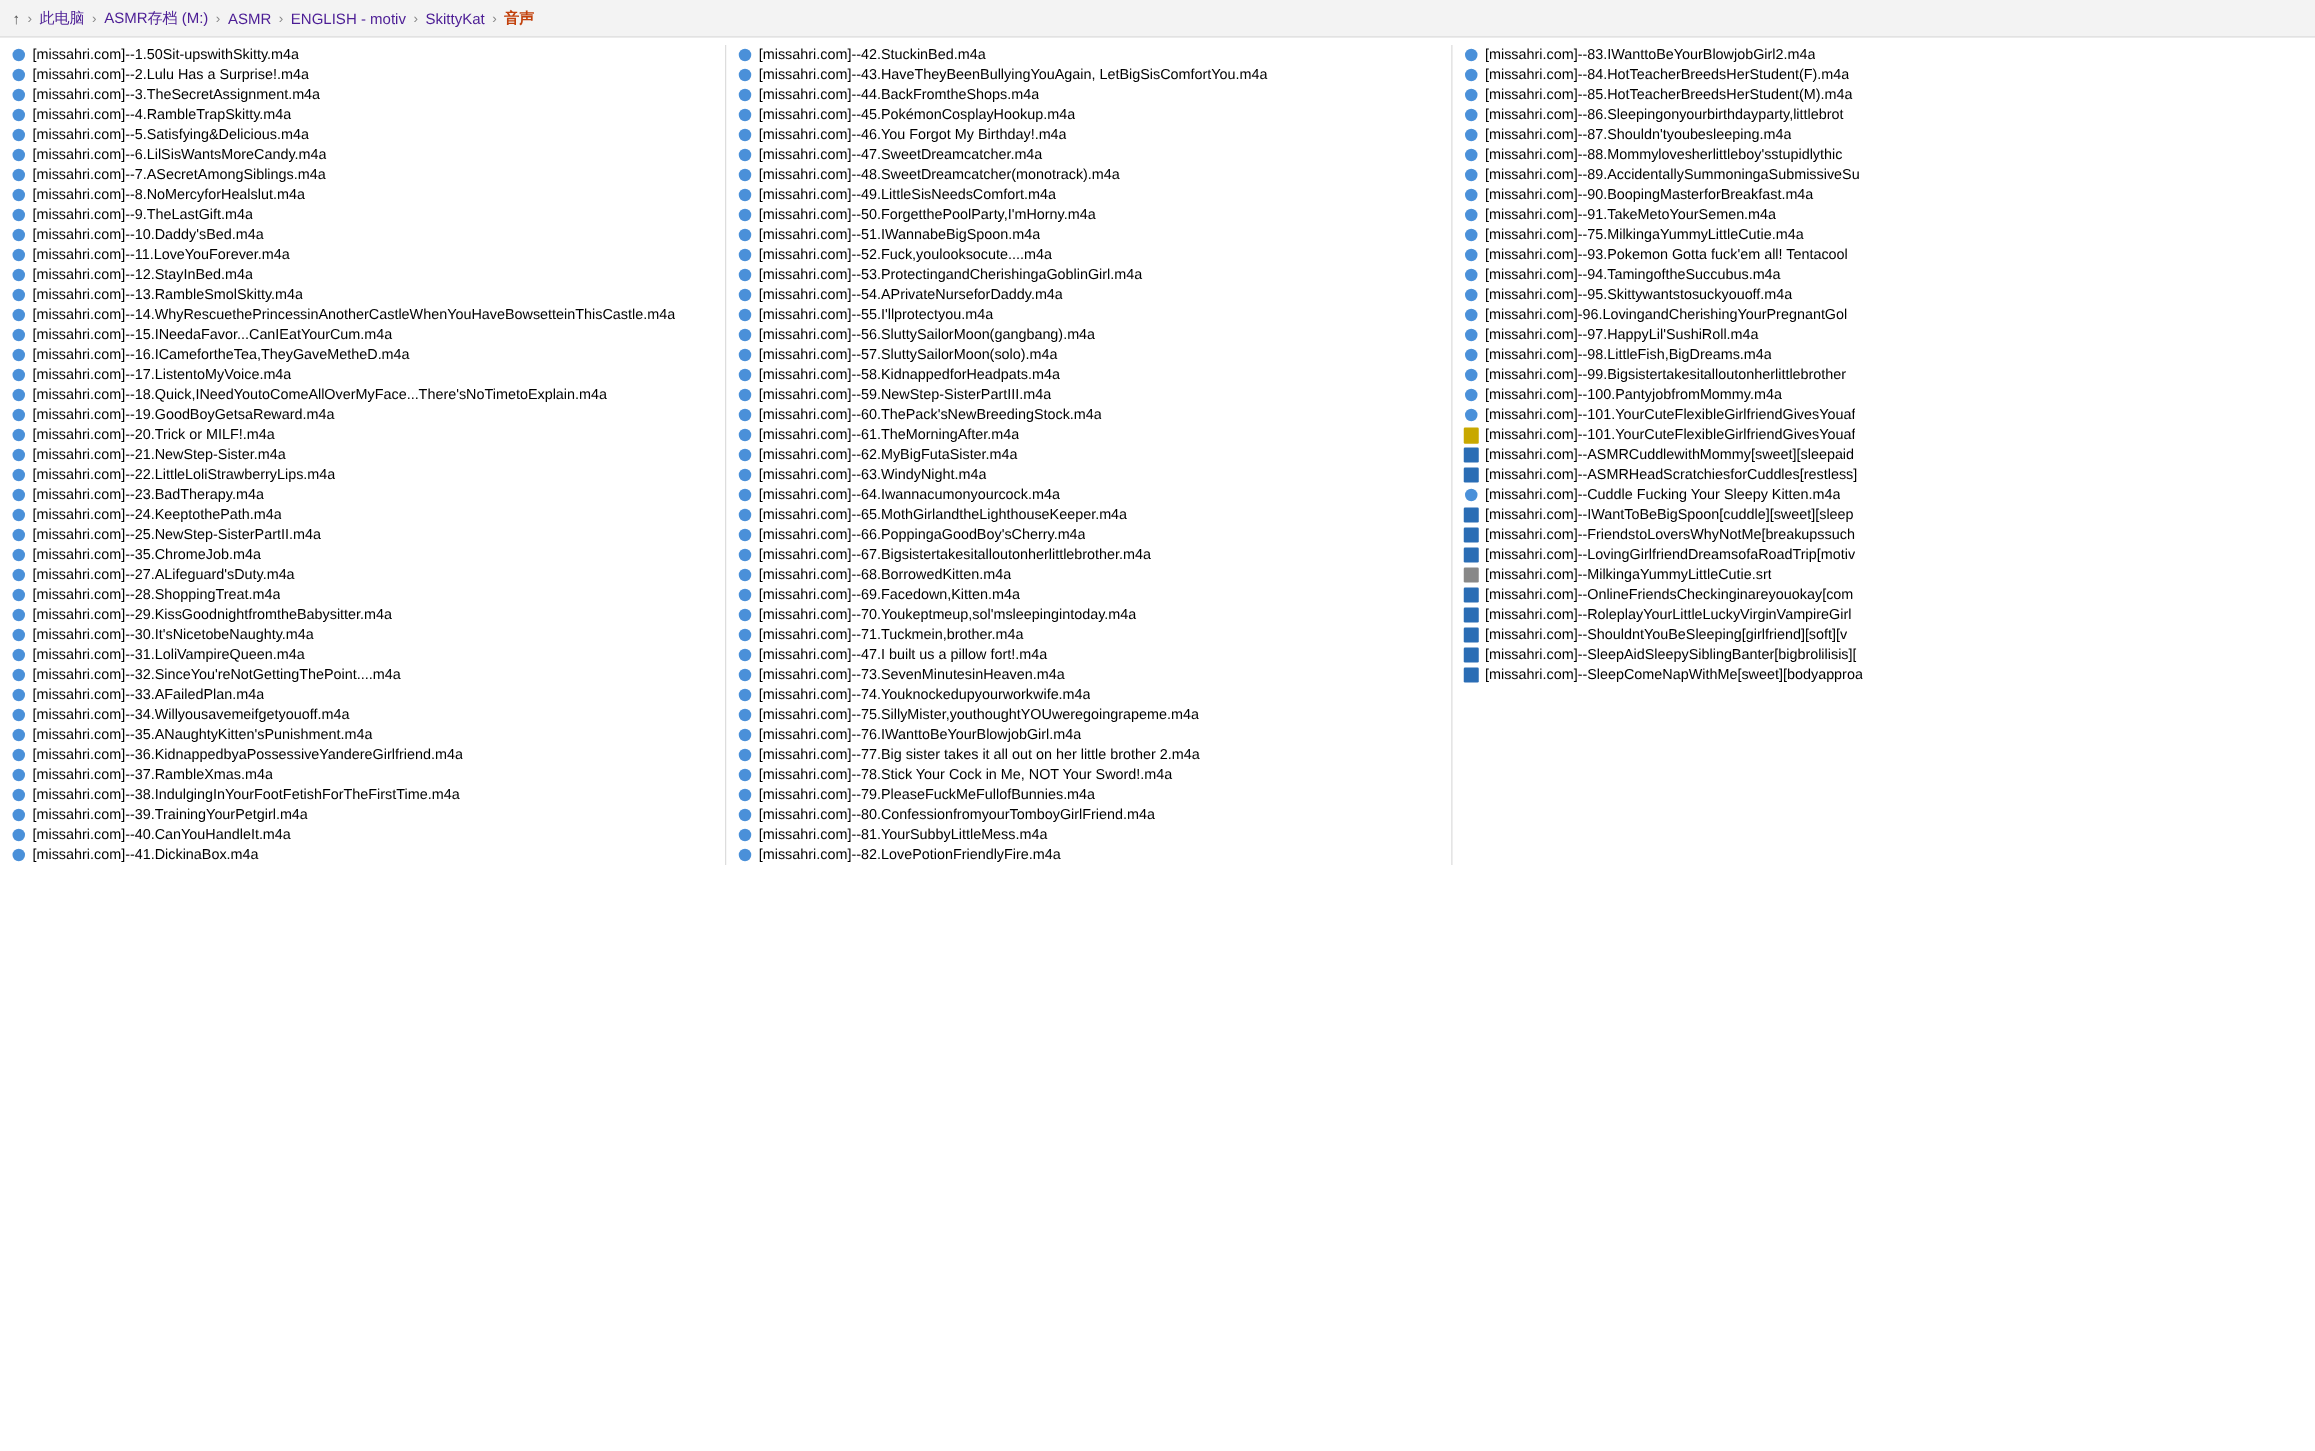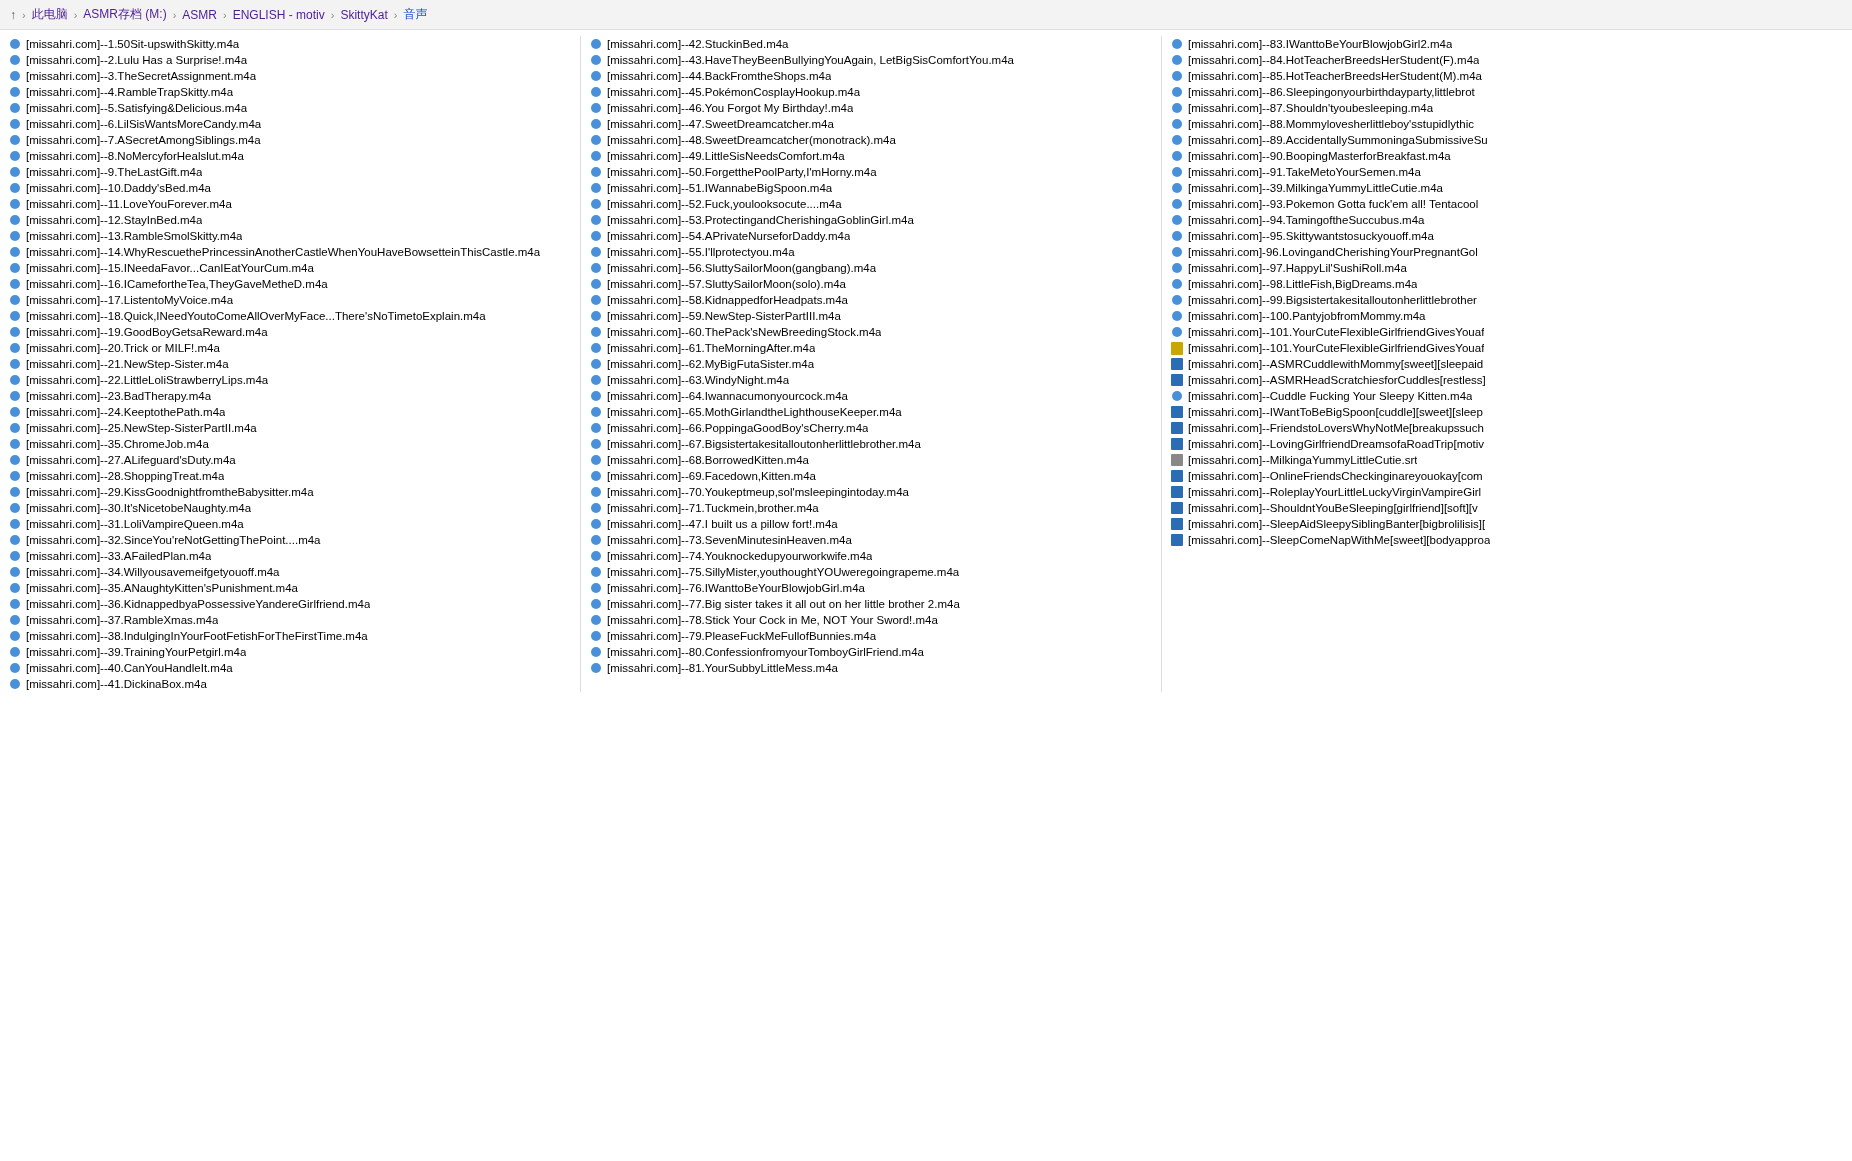--- a/index.html
+++ b/index.html
@@ -27,22 +27,22 @@
     }
     .title-bar .breadcrumb-sep {
       color: #888;
       font-size: 11px;
     }
     .title-bar .path-segment {
       color: #4c1d95;
       cursor: pointer;
     }
     .title-bar .current-segment {
-      color: #1d4ed8;
-      font-weight: normal;
+      color: #c2410c;
+      font-weight: bold;
     }
     .file-list-container {
       padding: 6px 0;
       display: flex;
       flex-direction: row;
       gap: 0;
       text-align: right;
     }
     .column {
       width: 580px;
@@ -586,20 +586,26 @@
           <span class="file-icon-circle"></span>
         </span>
         <span class="file-name">[missahri.com]--80.ConfessionfromyourTomboyGirlFriend.m4a</span>
       </div>
       <div class="file-item">
         <span class="file-icon">
           <span class="file-icon-circle"></span>
         </span>
         <span class="file-name">[missahri.com]--81.YourSubbyLittleMess.m4a</span>
       </div>
+      <div class="file-item">
+        <span class="file-icon">
+          <span class="file-icon-circle"></span>
+        </span>
+        <span class="file-name">[missahri.com]--82.LovePotionFriendlyFire.m4a</span>
+      </div>
     </div>
     <div class="divider-v"></div>
     <div class="column">
       <div class="file-item">
         <span class="file-icon">
           <span class="file-icon-circle"></span>
         </span>
         <span class="file-name">[missahri.com]--83.IWanttoBeYourBlowjobGirl2.m4a</span>
       </div>
       <div class="file-item">
@@ -647,21 +653,21 @@
       <div class="file-item">
         <span class="file-icon">
           <span class="file-icon-circle"></span>
         </span>
         <span class="file-name">[missahri.com]--91.TakeMetoYourSemen.m4a</span>
       </div>
       <div class="file-item">
         <span class="file-icon">
           <span class="file-icon-circle"></span>
         </span>
-        <span class="file-name">[missahri.com]--39.MilkingaYummyLittleCutie.m4a</span>
+        <span class="file-name">[missahri.com]--75.MilkingaYummyLittleCutie.m4a</span>
       </div>
       <div class="file-item">
         <span class="file-icon">
           <span class="file-icon-circle"></span>
         </span>
         <span class="file-name">[missahri.com]--93.Pokemon Gotta fuck'em all! Tentacool</span>
       </div>
       <div class="file-item">
         <span class="file-icon">
           <span class="file-icon-circle"></span>

